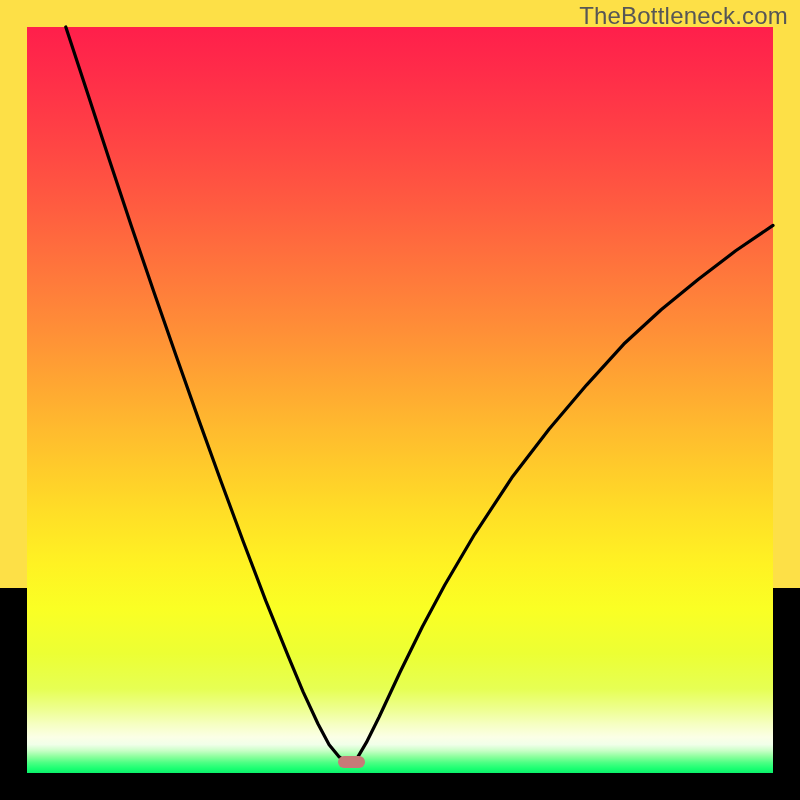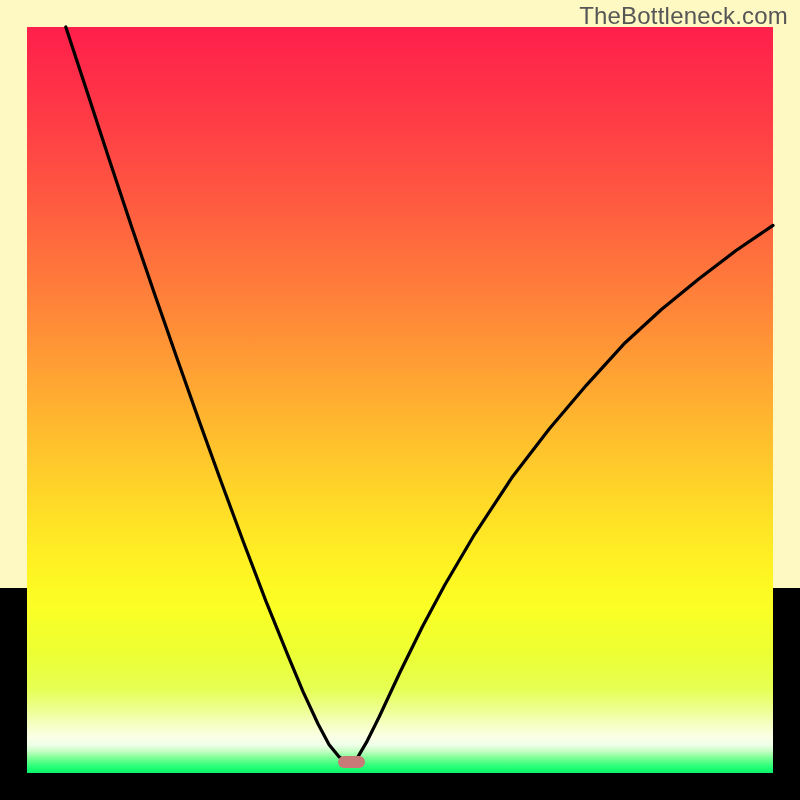--- a/index.html
+++ b/index.html
@@ -9,21 +9,21 @@
     height: 800px;
     background: #000;
     overflow: hidden;
   }
   .frame {
     position: absolute;
     left: 0;
     top: 0;
     width: 800px;
     height: 588px;
-    background: #fef9c3;
+    background: #fde047;
   }
   .plot {
     position: absolute;
     left: 27px;
     top: 27px;
     width: 746px;
     height: 746px;
   }
   .watermark {
     position: absolute;

